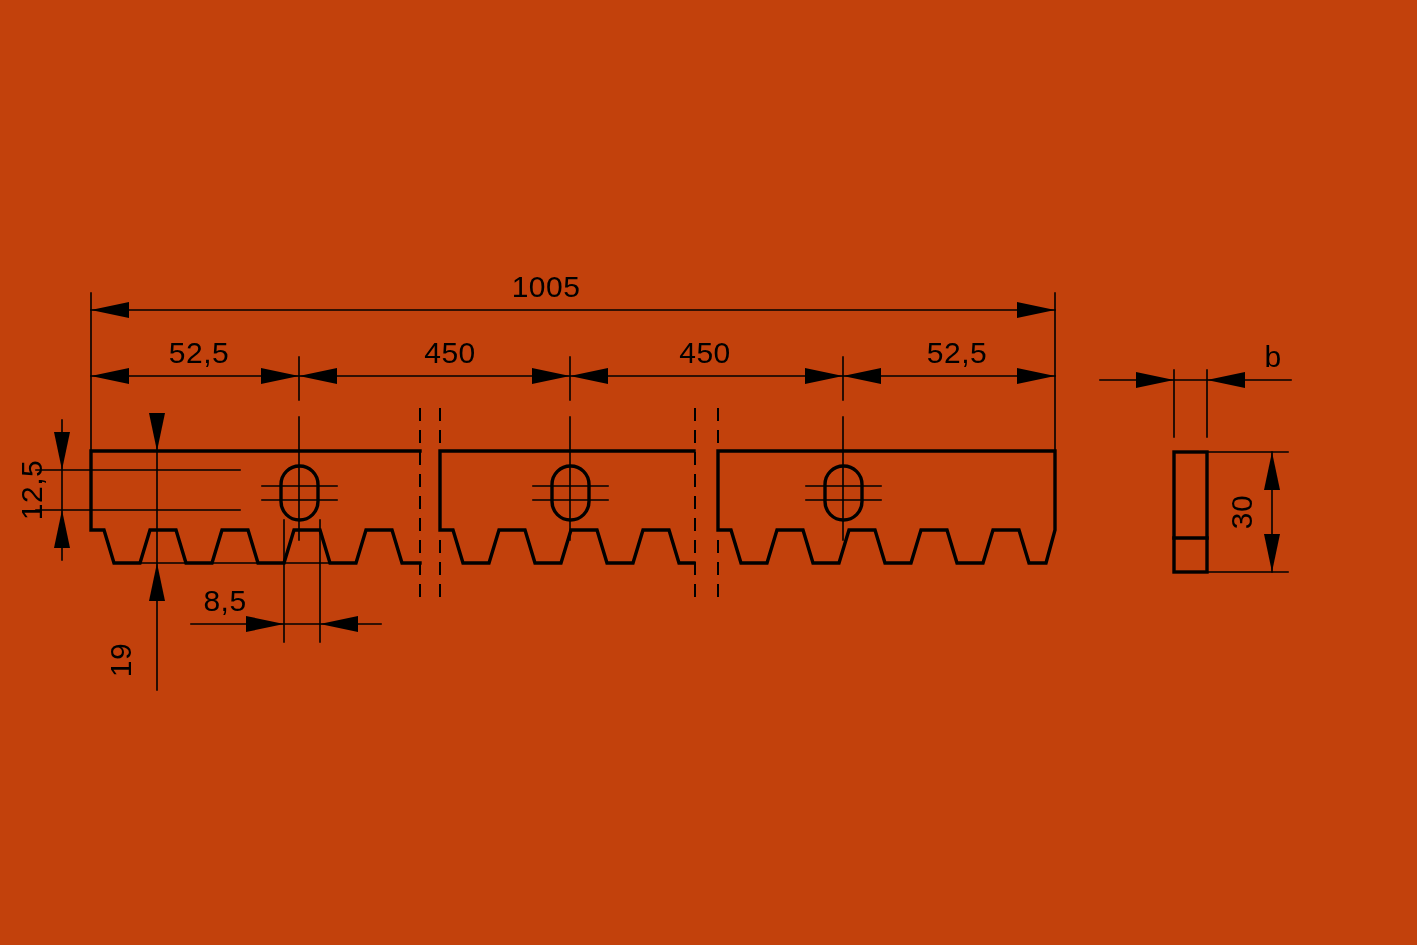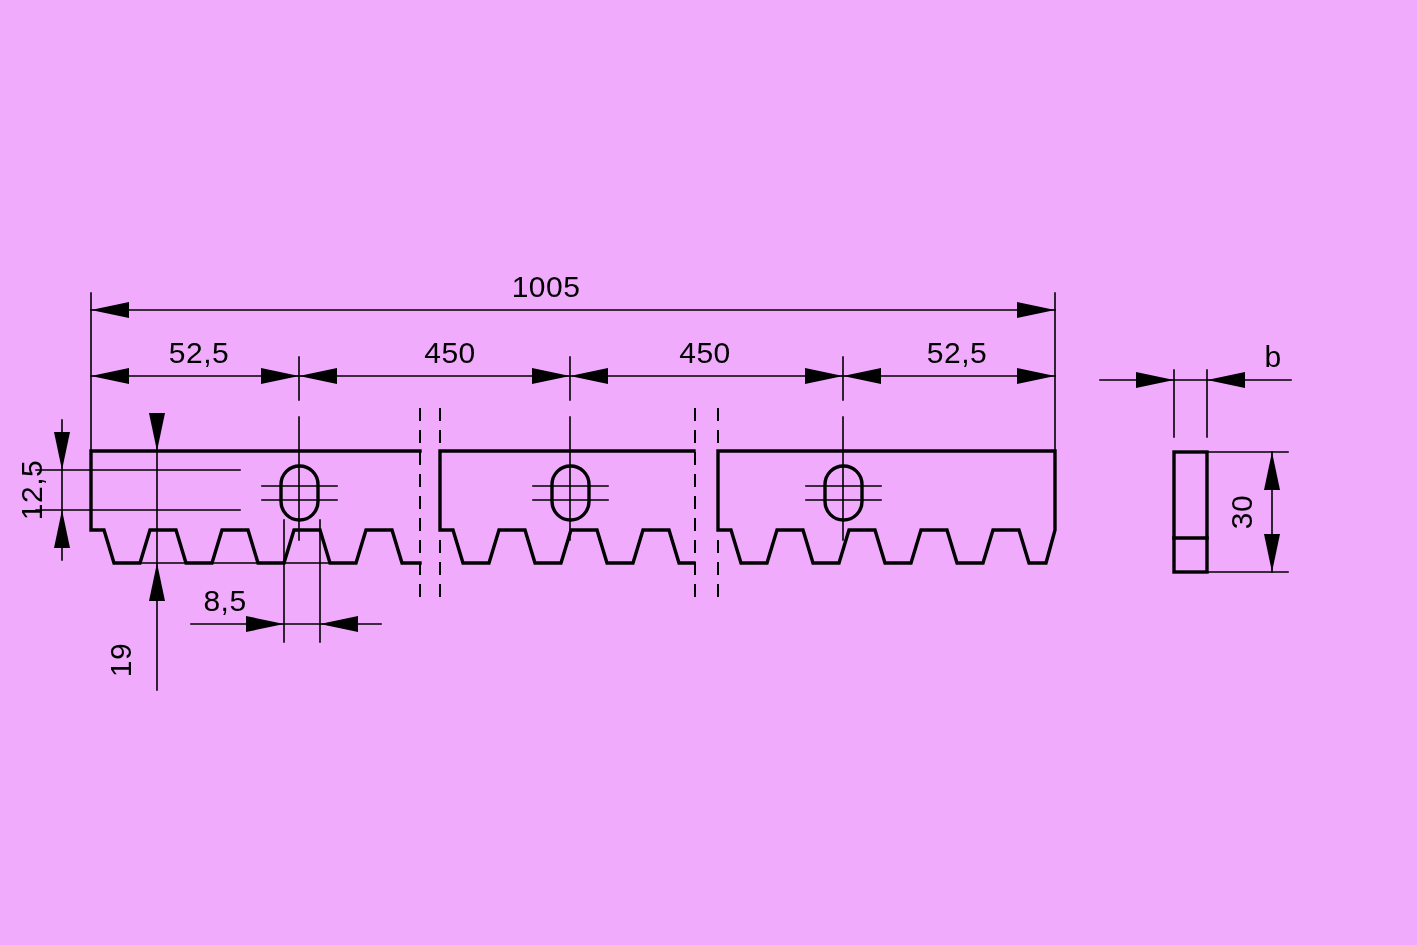--- a/index.html
+++ b/index.html
@@ -7,21 +7,21 @@
     padding: 0;
     background: #ffffff;
   }
   body {
     font-family: "Liberation Sans", sans-serif;
   }
   #drawing-root {
     position: relative;
     width: 1417px;
     height: 945px;
-    background: #f0abfc;
+    background: #c2410c;
     overflow: hidden;
   }
   svg#technical-drawing {
     display: block;
     width: 1417px;
     height: 945px;
   }
   .thin  { stroke: #000000; stroke-width: 1.6; fill: none; stroke-linecap: square; }
   .thick { stroke: #000000; stroke-width: 3.4; fill: none; stroke-linejoin: miter; stroke-linecap: square; }
   .dash  { stroke: #000000; stroke-width: 2.0; fill: none; stroke-dasharray: 13 9; stroke-linecap: butt; }

